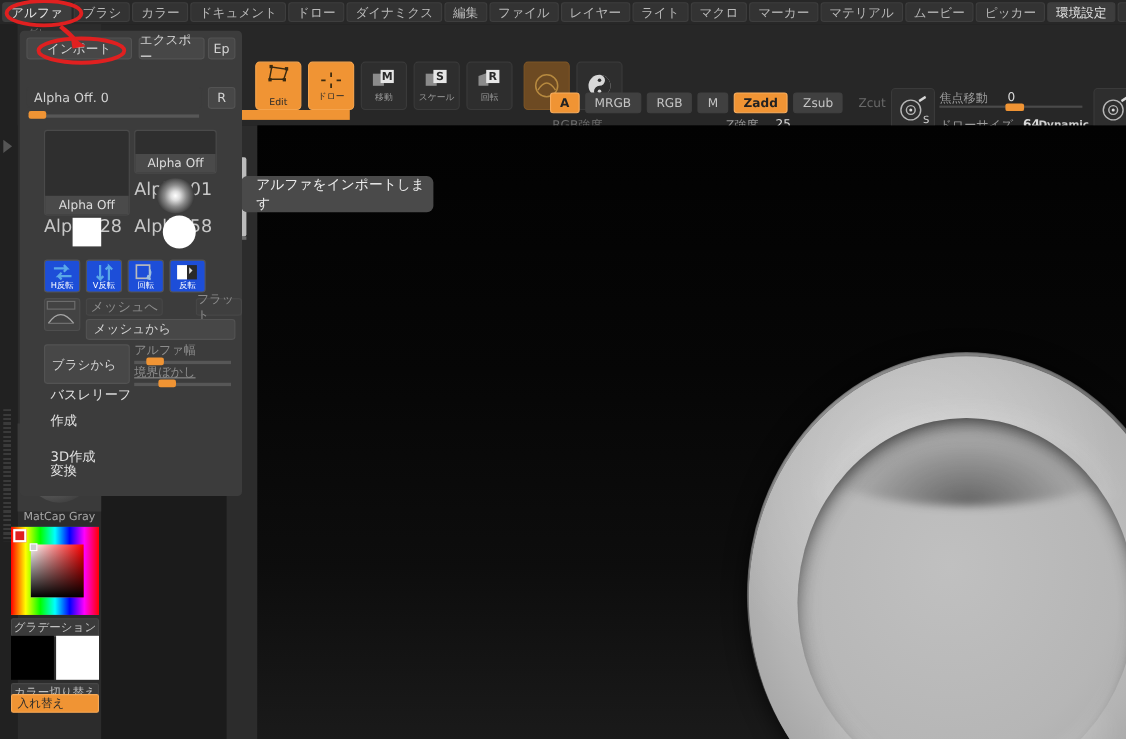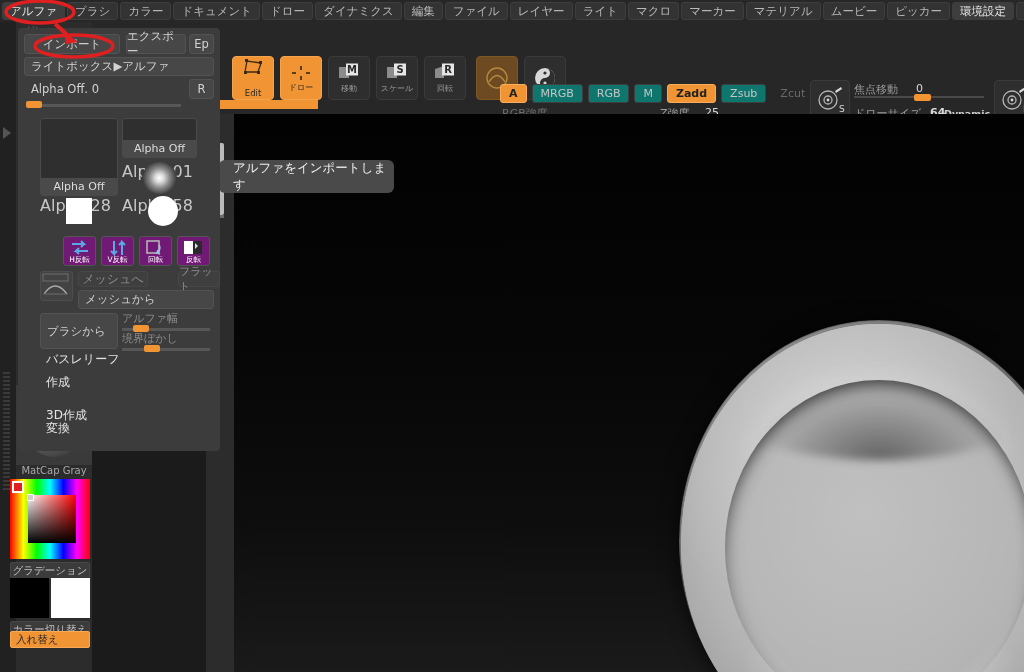--- a/index.html
+++ b/index.html
@@ -38,21 +38,21 @@
   }
   .tbtn.orange{ background:#f09434; border-color:#f5a44d; color:#2a2a2a; }
   .tbtn.dark{ background:#2e2e2e; border:1px solid #3a3a3a; color:#9a9a9a;}
   .tbtn.brown{ background:#6d4a22; border:1px solid #7d5526; }
   .tbtn .lbl{ font-size:8.5px; margin-top:12px; }
   .tbtn .jp{ font-size:8px; margin-top:0px; }
 
   .modebtn{
     height:19px; border-radius:3px; padding:0 8px; margin-right:5px;
     display:flex; align-items:center; justify-content:center;
-    font-size:11px; background:#0f766e; border:1px solid #404040; color:#c5c5c5;
+    font-size:11px; background:#404040; border:1px solid #404040; color:#c5c5c5;
   }
   .modebtn.on{ background:#f09434; border-color:#f8ad5e; color:#222; font-weight:bold;}
   .modebtn.off{ background:transparent; border-color:transparent; color:#6a6a6a;}
 
   .sliderwrap{ position:relative; height:18px; }
   .sl-label{ font-size:11px; color:#9c9c9c; position:absolute; left:0; top:0; white-space:nowrap;}
   .sl-label.dim{ color:#6e6e6e; }
   .sl-track{ position:absolute; left:0; bottom:2px; height:2px; background:#4a4a4a; }
   .sl-knob{ position:absolute; bottom:-1px; width:17px; height:7px; background:#f09434; border-radius:2px;}
   .sl-knob.dim{ background:#8a5c26; }
@@ -133,23 +133,22 @@
   }
   .ap-btn.center{ justify-content:center; padding-left:0; }
   .ap-slider-track{ position:absolute; height:3px; background:#575757; }
   .ap-slider-knob{ position:absolute; width:16px; height:7px; background:#f09434; border-radius:2px;}
 
   .thumb{ position:absolute; background:#2f2f2f; border:1px solid #4a4a4a; border-radius:3px; }
   .thumb .cap{ position:absolute; left:0; bottom:0; width:100%; height:17px; background:#4a4a4a;
      font-size:11px; color:#dcdcdc; display:flex; align-items:center; justify-content:center;}
 
   .iconbtn{
-    position:absolute; width:33px; height:30px; background:#701a75; border:1px solid #555;
+    position:absolute; width:33px; height:30px; background:#1d4ed8; border:1px solid #555;
     border-radius:3px;
-    margin-left:23px;
   }
   .iconbtn .gl{ position:absolute; left:4px; top:2px; width:24px; height:18px; }
   .iconbtn .tag{ position:absolute; left:0; bottom:0px; width:100%; text-align:center;
      font-size:7.5px; color:#ffffff; }
 
   .ap-small{ position:absolute; font-size:11px; color:#8d8d8d; }
 
   
   #alpha-menu{
     position:absolute; left:36px; top:325px; width:184px; height:115px;
@@ -473,21 +472,20 @@
 <div id="tooltip">
   <span>アルファをインポートします</span>
 </div>
 
 <div id="alpha-panel">
 
   <div class="ap-btn center" style="left:6px;top:6px;width:96px;height:20px;">インポート</div>
   <div class="ap-btn center" style="left:108px;top:6px;width:60px;height:20px;">エクスポー</div>
   <div class="ap-btn center" style="left:171px;top:6px;width:25px;height:20px;">Ep</div>
 
-  <div class="ap-btn" style="left:6px;top:29px;width:190px;height:19px;">ライトボックス▶アルファ</div>
 
   <div class="ap-btn" style="left:6px;top:51px;width:160px;height:19px;background:#3c3c3c;border-color:#3c3c3c;">Alpha Off. 0</div>
   <div class="ap-slider-track" style="left:8px;top:76px;width:155px;"></div>
   <div class="ap-slider-knob" style="left:8px;top:73px;"></div>
   <div class="ap-btn center" style="left:171px;top:51px;width:25px;height:20px;">R</div>
 
   <div class="thumb" style="left:22px;top:90px;width:78px;height:78px;">
     <div class="cap">Alpha Off</div>
   </div>
 
@@ -553,21 +551,21 @@
   <div class="ap-btn center" style="left:160px;top:243px;width:42px;height:16px;background:#3f3f3f;border-color:#474747;color:#8c8c8c;font-size:11px;">フラット</div>
 
   <div class="ap-btn" style="left:60px;top:262px;width:136px;height:19px;">メッシュから</div>
 
   <div class="ap-btn" style="left:22px;top:285px;width:78px;height:36px;">ブラシから</div>
 
   <div class="ap-small" style="left:104px;top:283px;">アルファ幅</div>
   <div class="ap-slider-track" style="left:104px;top:300px;width:88px;"></div>
   <div class="ap-slider-knob" style="left:115px;top:297px;"></div>
 
-  <div class="ap-small" style="left:104px;top:303px;">境界ぼかし</div>
+  <div class="ap-small" style="left:104px;top:303px;text-decoration:underline;">境界ぼかし</div>
   <div class="ap-slider-track" style="left:104px;top:320px;width:88px;"></div>
   <div class="ap-slider-knob" style="left:126px;top:317px;"></div>
 </div>
 
 <div id="alpha-menu">
   <div class="mitem" style="top:23px;">バスレリーフ</div>
   <div class="mitem" style="top:46px;">作成</div>
   <div class="mitem" style="top:79px;">3D作成</div>
   <div class="mitem" style="top:92px;">変換</div>
 </div>

